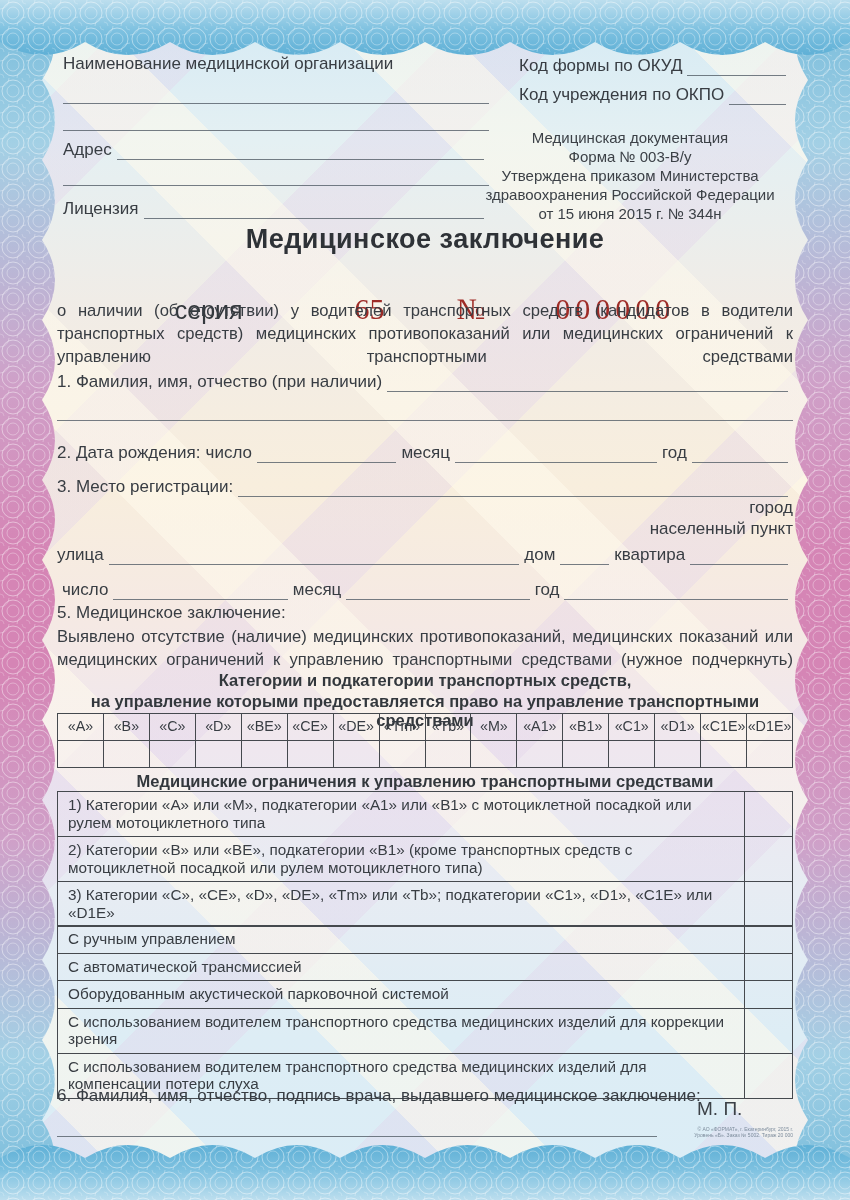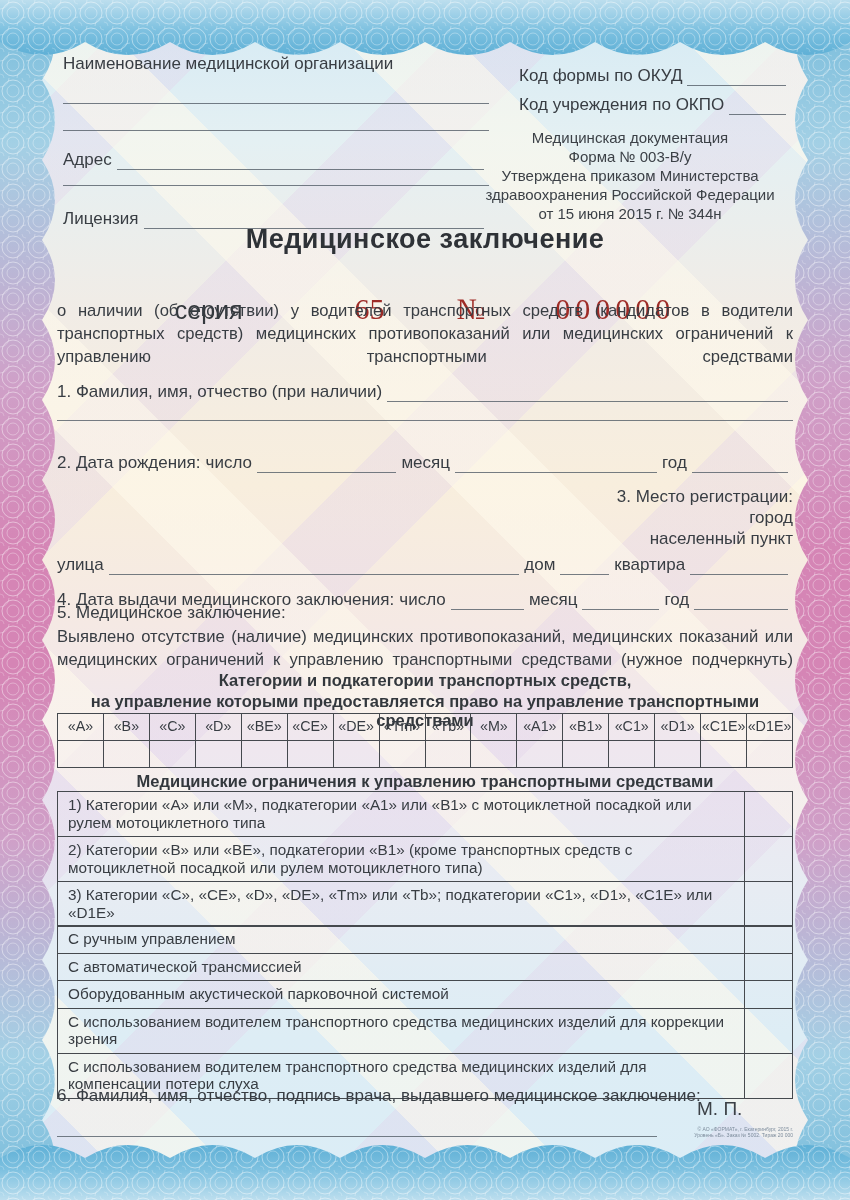--- a/index.html
+++ b/index.html
@@ -6,21 +6,21 @@
   .page{position:relative;width:850px;height:1200px;margin:0 auto;overflow:hidden;
         font-family:"Liberation Sans","DejaVu Sans",sans-serif;color:#383d43;background:#eaf2f5;}
   .bg{position:absolute;inset:24px;
       background:
         repeating-linear-gradient(45deg, rgba(255,252,243,0) 0 70px, rgba(255,250,236,0.55) 70px 150px, rgba(255,252,243,0) 150px 240px),
         repeating-linear-gradient(135deg, rgba(226,210,234,0) 0 70px, rgba(226,210,234,0.35) 70px 150px, rgba(226,210,234,0) 150px 240px),
         linear-gradient(180deg,#d7ebf4 0%,#e4f0f3 10%,#f1ece6 25%,#f8eedd 40%,#f5e9e4 52%,#efe7ef 63%,#e7ecf3 75%,#ddedf5 88%,#dbedf6 100%);}
   .frame{position:absolute;left:0;top:0;}
   .content{position:absolute;left:57px;top:0;width:736px;height:1200px;}
   .abs{position:absolute;}
-  .row{display:flex;align-items:flex-end;white-space:nowrap;margin-top:10px;}
+  .row{display:flex;align-items:flex-end;white-space:nowrap;}
   .fill{border-bottom:1px solid rgba(84,94,104,.8);height:1.05em;margin:0 5px;}
   .hline{position:absolute;border-bottom:1px solid rgba(84,94,104,.8);height:0;}
   .lbl{font-size:17px;}
   .doc-block{font-size:15px;line-height:19px;text-align:center;color:#3c4147;}
   .title{font-size:27px;font-weight:bold;letter-spacing:.5px;color:#2e3237;text-align:center;width:100%;}
   .serial{display:flex;justify-content:center;align-items:baseline;width:100%;gap:24px;}
   .serial .w1{font-size:25px;color:#34383d;}
   .serial .red{font-family:"Liberation Serif","DejaVu Serif",serif;color:#9e2b26;font-size:30px;}
   .serial .digits{letter-spacing:5px;}
   .par{font-size:16.6px;line-height:23px;text-align:justify;text-align-last:justify;width:100%;}
@@ -139,41 +139,40 @@
     <div class="abs row" style="top:443px;width:736px;">
       <span class="lbl">2. Дата рождения:</span>
       <span class="lbl" style="margin-left:5px;">число</span>
       <span class="fill" style="flex:1.45;"></span>
       <span class="lbl">месяц</span>
       <span class="fill" style="flex:2.1;"></span>
       <span class="lbl">год</span>
       <span class="fill" style="flex:1;"></span>
     </div>
 
-    <div class="abs row" style="top:477px;width:736px;flex-direction:column;">
+    <div class="abs row" style="top:477px;width:736px;">
       <span class="lbl">3. Место регистрации:</span>
       <span class="fill" style="flex:1;"></span>
     </div>
     <div class="abs row" style="top:498px;width:736px;flex-direction:column;">
       <span class="lbl">город</span>
       <span class="fill" style="flex:1;"></span>
       <span class="lbl">населенный пункт</span>
       <span class="fill" style="flex:0.97;"></span>
     </div>
     <div class="abs row" style="top:545px;width:736px;">
       <span class="lbl">улица</span>
       <span class="fill" style="flex:8.4;"></span>
       <span class="lbl">дом</span>
       <span class="fill" style="flex:1;"></span>
       <span class="lbl">квартира</span>
       <span class="fill" style="flex:2;"></span>
     </div>
 
     <div class="abs row" style="top:580px;width:736px;">
-      <span class="lbl">4. Дата выдачи медицинского заключения:</span>
       <span class="lbl" style="margin-left:5px;">число</span>
       <span class="fill" style="flex:0.78;"></span>
       <span class="lbl">месяц</span>
       <span class="fill" style="flex:0.82;"></span>
       <span class="lbl">год</span>
       <span class="fill" style="flex:1;"></span>
     </div>
 
     <div class="abs lbl" style="top:603px;">5. Медицинское заключение:</div>
     <div class="abs par" style="top:625px;">Выявлено отсутствие (наличие) медицинских противопоказаний, медицинских показаний или медицинских ограничений к управлению транспортными средствами (нужное подчеркнуть)</div>

